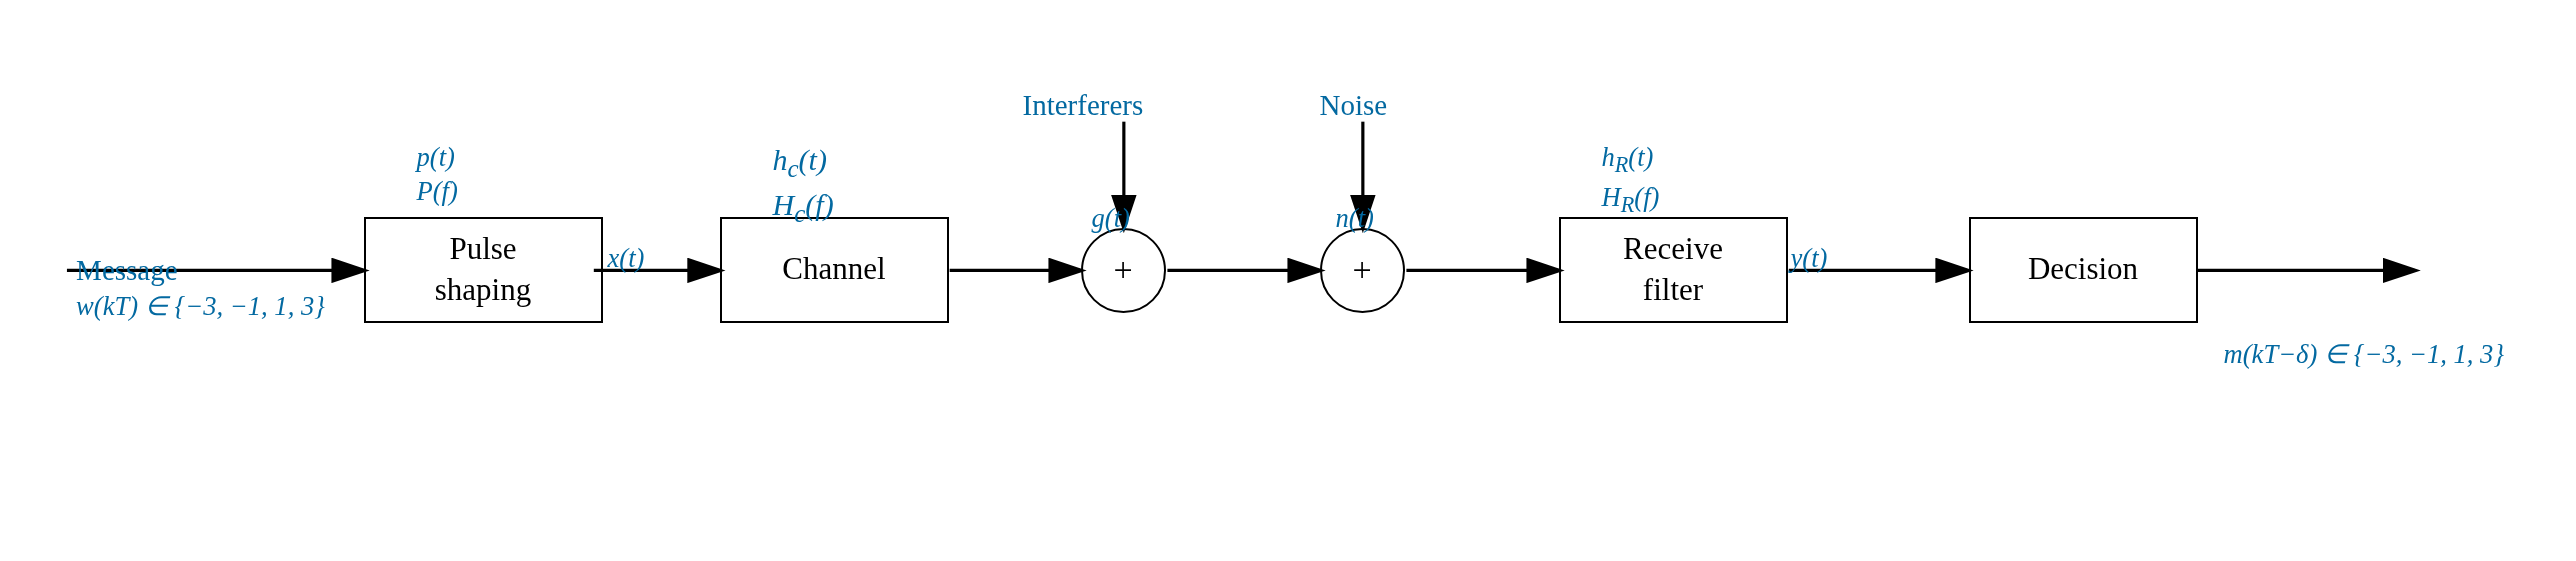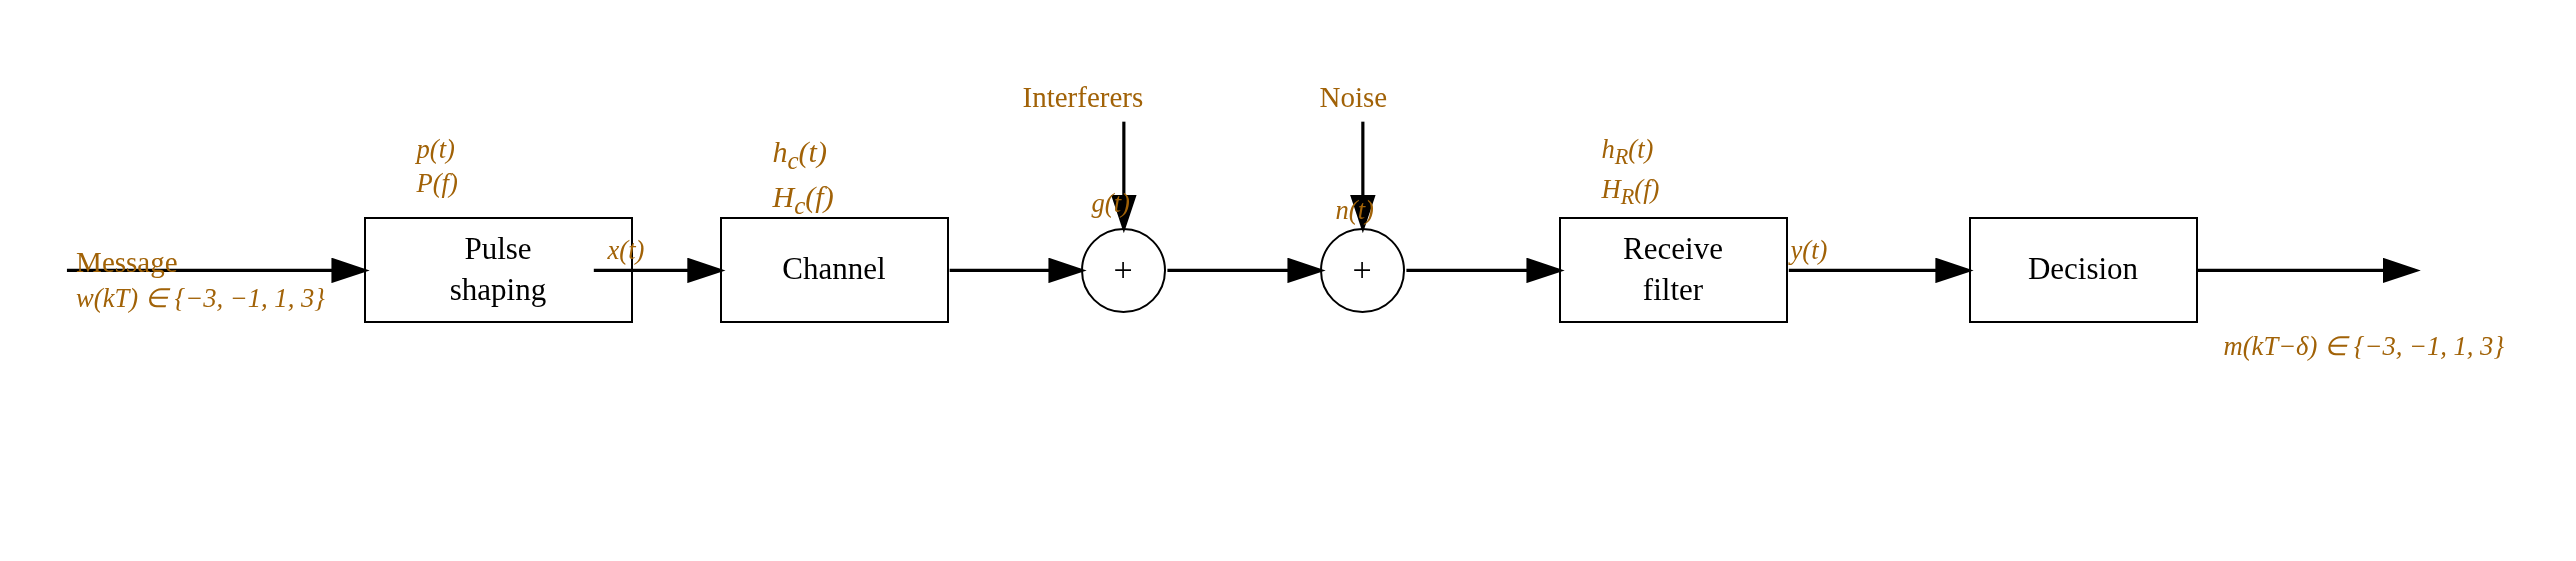--- a/index.html
+++ b/index.html
@@ -22,24 +22,25 @@
     .diagram svg {
       position: absolute;
       top: 0; left: 0;
       width: 100%; height: 100%;
       overflow: visible;
     }
     
     .label {
       position: absolute;
       font-size: 28px;
-      color: #a16207;
+      color: #0369a1;
       white-space: nowrap;
       text-align: center;
       line-height: 1.3;
+      margin-top: 8px;
     }
     .label.italic {
       font-style: italic;
     }
     
     .block {
       position: absolute;
       border: 2.7px solid #000;
       background: #fff;
       display: flex;
@@ -60,21 +61,21 @@
       justify-content: center;
       font-size: 34px;
       font-weight: normal;
     }
   </style>
 </head>
 <body>
 
 <div class="diagram">
 
-  <div class="block" style="left:298px; top:175px; width:269px; height:106px;">
+  <div class="block" style="left:298px; top:175px; width:239px; height:106px;">
     <span>Pulse<br>shaping</span>
   </div>
 
   <div class="block" style="left:1493px; top:175px; width:229px; height:106px;">
     <span>Receive<br>filter</span>
   </div>
 
   <div class="block" style="left:654px; top:175px; width:229px; height:106px;">
     <span>Channel</span>
   </div>
@@ -137,21 +138,21 @@
   </div>
 
   <div class="label italic" style="left:707px; top:90px; font-size:30px; text-align:left;">
     <i>h</i><sub>c</sub>(<i>t</i>)<br><i>H</i><sub>c</sub>(<i>f</i>)
   </div>
 
   <div class="label" style="left:957px; top:37px; font-size:29px; font-style:normal;">
     Interferers
   </div>
 
-  <div class="label italic" style="left:1026px; top:144px; font-size:26.6px;">
+  <div class="label italic" style="left:1026px; top:151px; font-size:26.6px;">
     <i>g</i>(<i>t</i>)
   </div>
 
   <div class="label" style="left:1254px; top:37px; font-size:29px; font-style:normal;">
     Noise
   </div>
 
   <div class="label italic" style="left:1270px; top:151px; font-size:26.6px;text-align:center;">
     <i>n</i>(<i>t</i>)
   </div>

